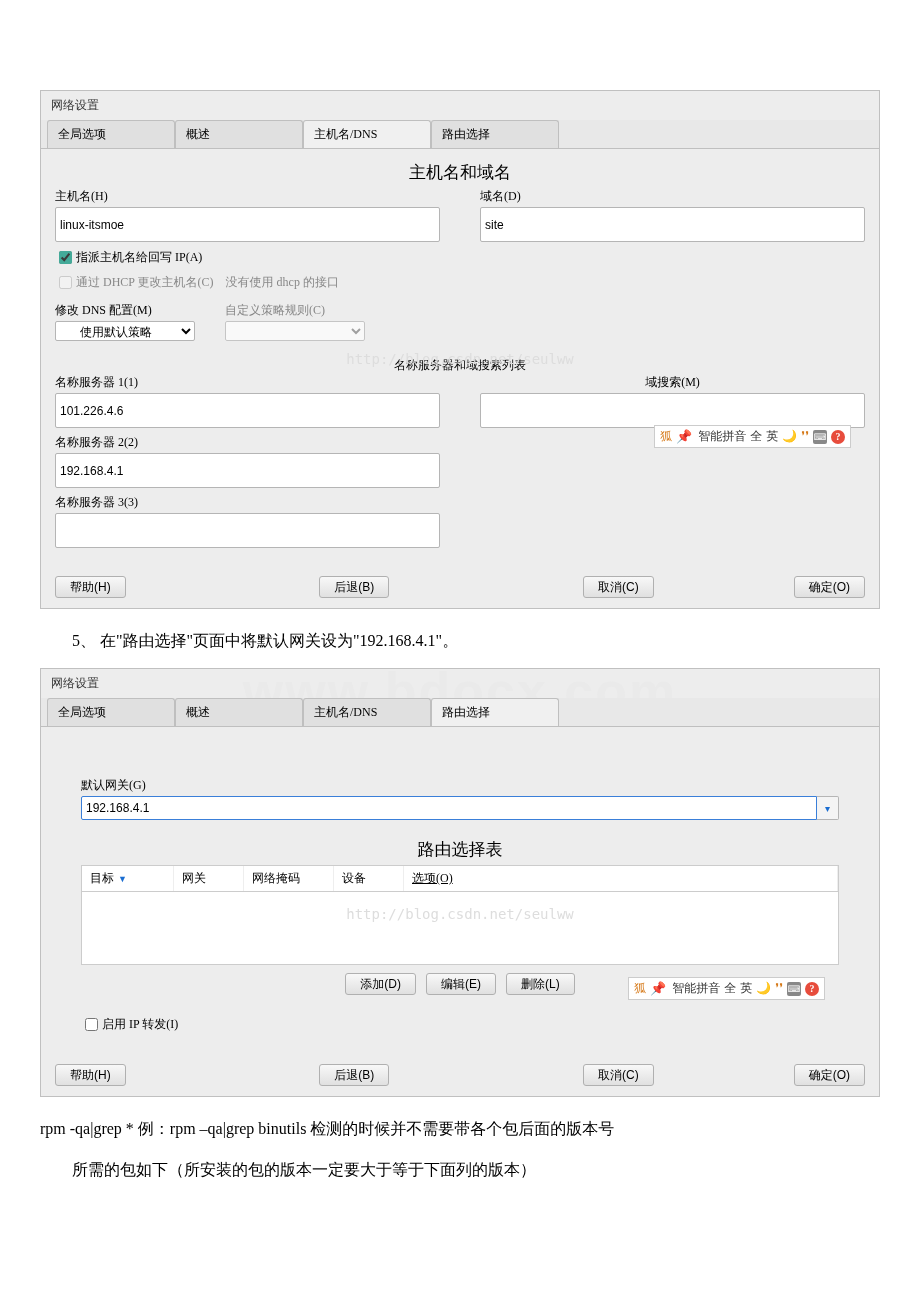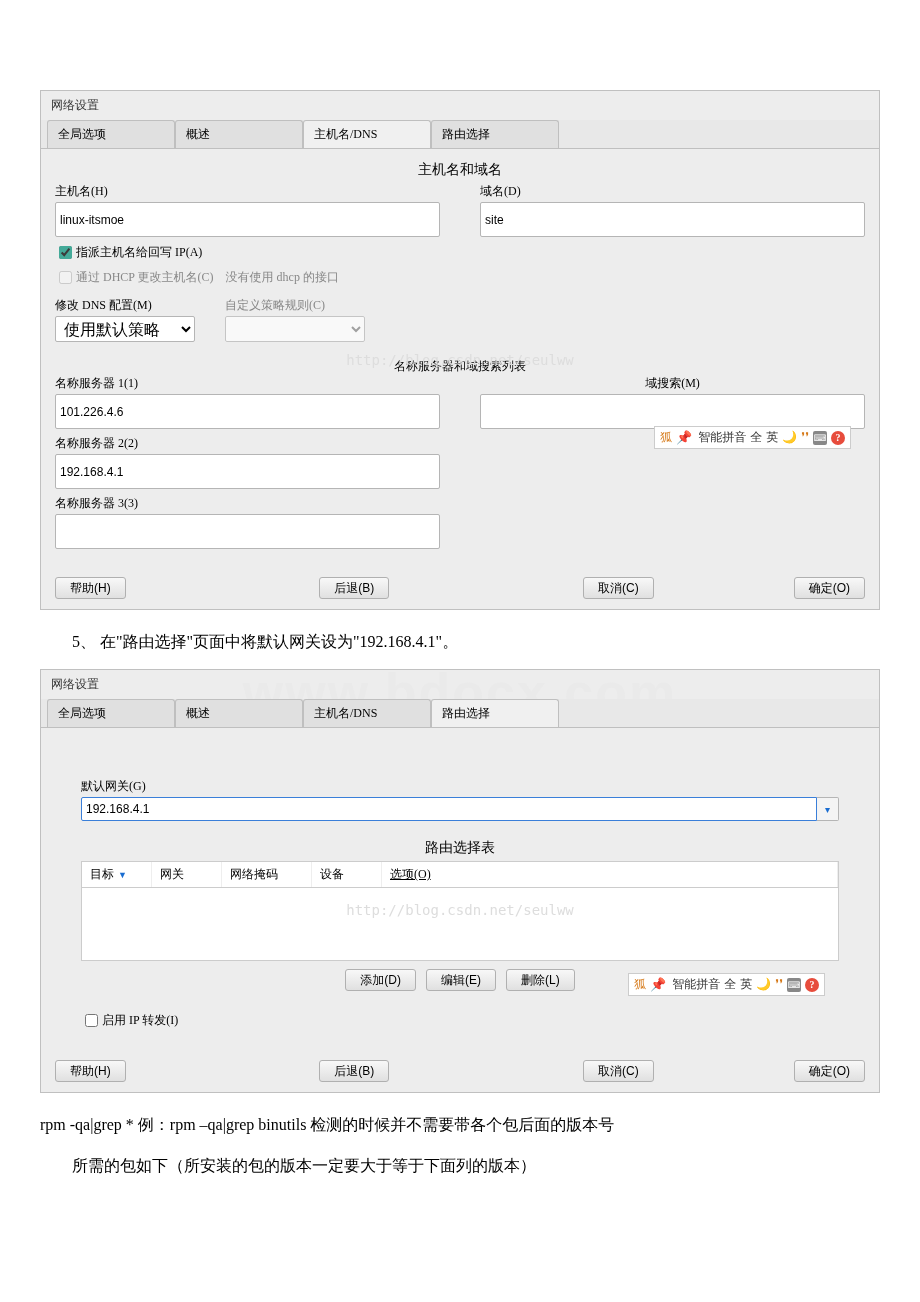--- a/index.html
+++ b/index.html
@@ -48,21 +48,21 @@
   .tab.active {
     background: #f0f0f0;
   }
   .pane {
     padding: 12px 14px;
     background: #ededed;
     position: relative;
   }
   .section-title {
     text-align: center;
-    font-size: 14px;
+    font-size: 17px;
     margin-bottom: 4px;
   }
   .two-col {
     display: flex;
     gap: 40px;
   }
   .col { flex: 1; }
   .form-row { margin-bottom: 6px; }
   .label { font-size: 12px; margin-bottom: 2px; display: block; }
   input[type="text"], .text-input, select.sel {
@@ -164,23 +164,23 @@
   }
   .route-buttons {
     display: flex;
     gap: 10px;
     justify-content: center;
     margin-top: 8px;
   }
   .small-sel {
     border: 1px solid #b5b5b5;
     background: #fff;
-    height: 26px;
-    font-size: 16px;
-    padding: 2px 4px;
+    height: 20px;
+    font-size: 12px;
+    padding: 2px 20px;
     border-radius: 2px;
   }
   .inline-row {
     display: flex;
     gap: 30px;
     align-items: flex-end;
     margin-top: 10px;
   }
   .greencheck {
     accent-color: #4a9;
@@ -315,21 +315,21 @@
         <span class="label">默认网关(G)</span>
         <div class="gateway-row">
           <input type="text" style="border: 1px solid rgb(58, 127, 217);" value="192.168.4.1">
           <div class="drop">▾</div>
         </div>
       </div>
 
       <div class="section-title" style="margin-top:18px;">路由选择表</div>
       <div class="route-table">
         <div class="route-header">
-          <div style="width:70px; display:flex; align-items:center;">
+          <div style="width:92px; display:flex; align-items:center;">
               <span>目标</span> 
               <span style="margin-left:4px; font-size:9px; color:#1a6dd1;">▼</span>
             </div>
           <div style="width:70px;">网关</div>
           <div style="width:90px;">网络掩码</div>
           <div style="width:70px;">设备</div>
           <div style="flex:1;text-decoration:underline;">选项(O)</div>
         </div>
         <div class="route-watermark">http://blog.csdn.net/seulww</div>
       </div>

